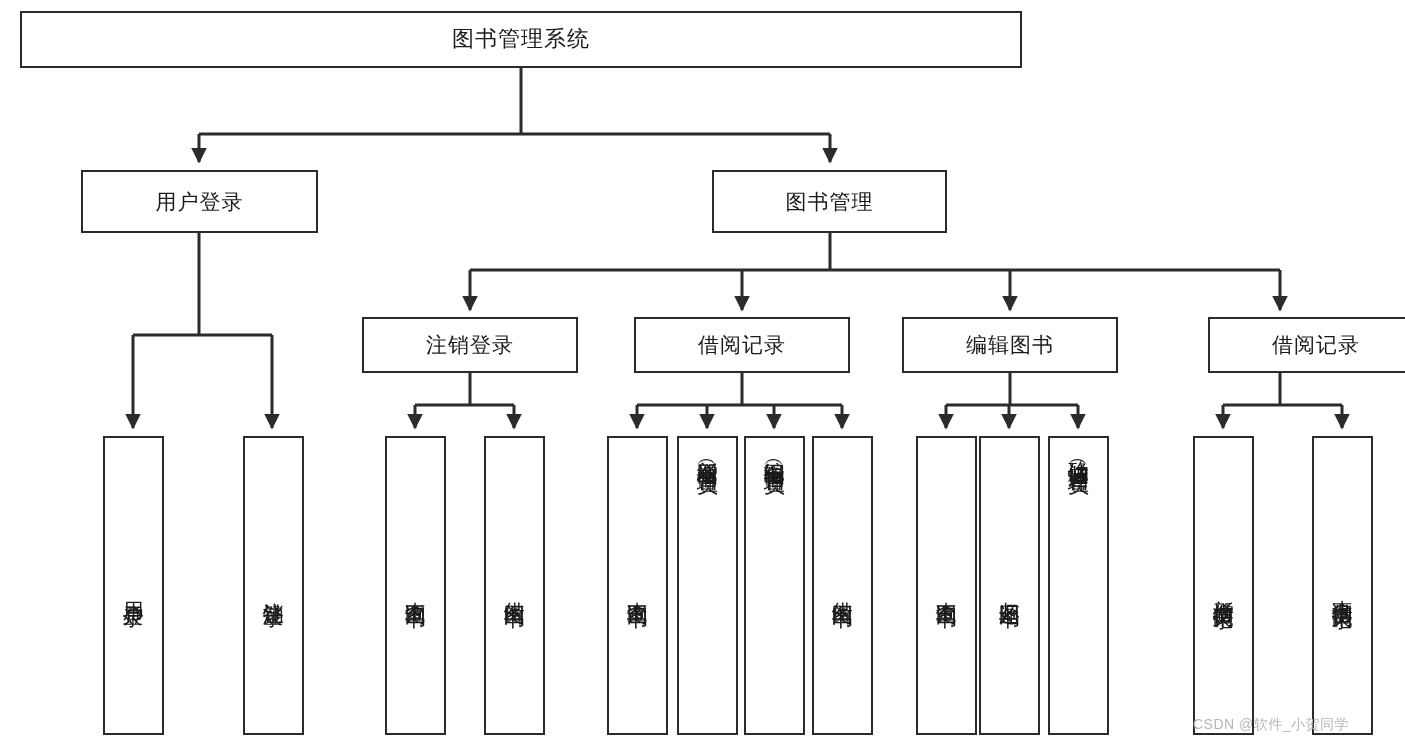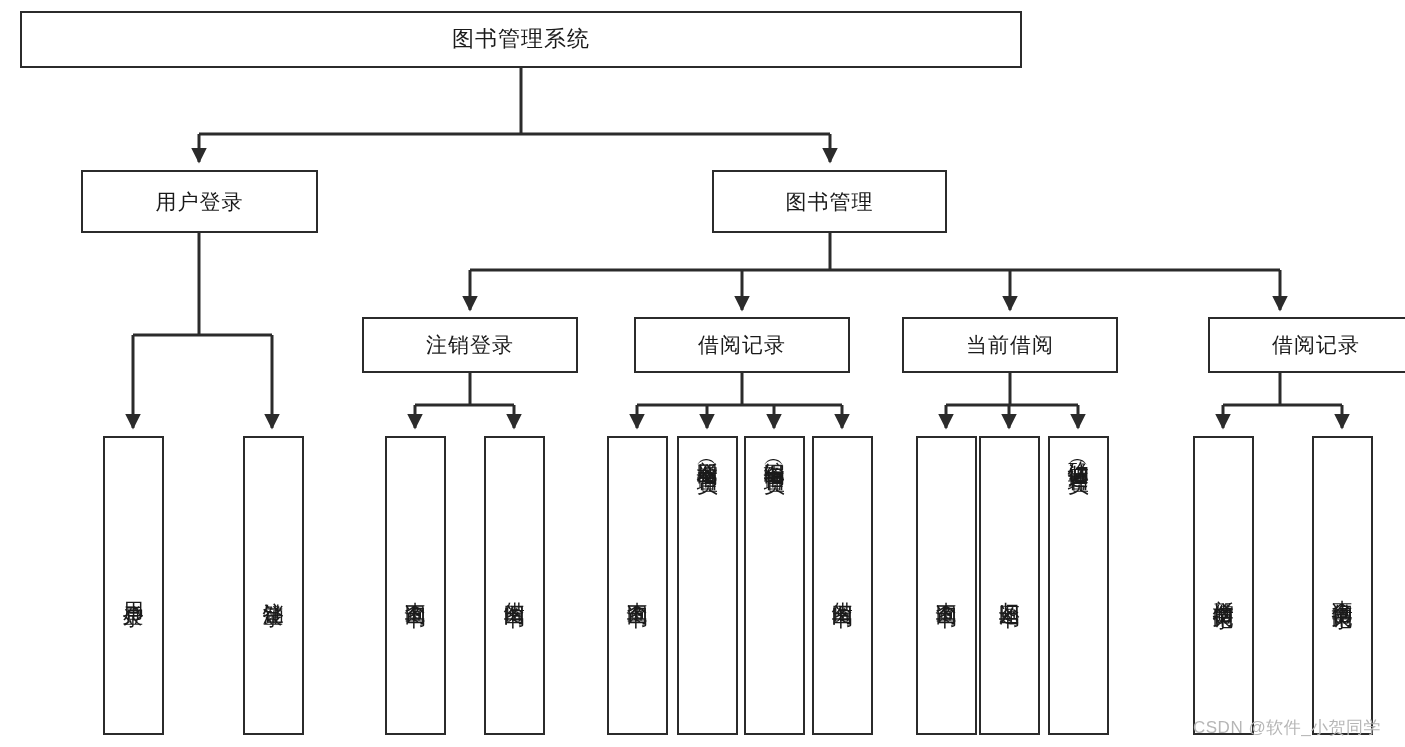--- a/index.html
+++ b/index.html
@@ -65,21 +65,21 @@
     display: flex;
     justify-content: center;
     align-items: flex-start;
   }
   .leafwrap.center {
     align-items: center;
   }
   .watermark {
     position: absolute;
     color: #b6b6b6;
-    font-size: 17px;
+    font-size: 14px;
     letter-spacing: 0.5px;
     white-space: nowrap;
     z-index: 5;
   }
 </style>
 </head>
 <body>
 
 <div id="canvas">
 
@@ -144,21 +144,21 @@
     <span>图书管理</span>
   </div>
 
   <div class="node horiz" style="left:362px; top:317px; width:216px; height:56px;">
     <span>注销登录</span>
   </div>
   <div class="node horiz" style="left:634px; top:317px; width:216px; height:56px;">
     <span>借阅记录</span>
   </div>
   <div class="node horiz" style="left:902px; top:317px; width:216px; height:56px;">
-    <span>当前借阅</span>
+    <span>编辑图书</span>
   </div>
   <div class="node horiz" style="left:1172px; top:317px; width:216px; height:56px;margin-left:36px;">
     <span>借阅记录</span>
   </div>
 
   <div class="node leaf" style="left:103px; top:436px; width:61px; height:299px;">
     <div class="leafwrap center">
       <span class="vtext">用户登录</span>
     </div>
   </div>

